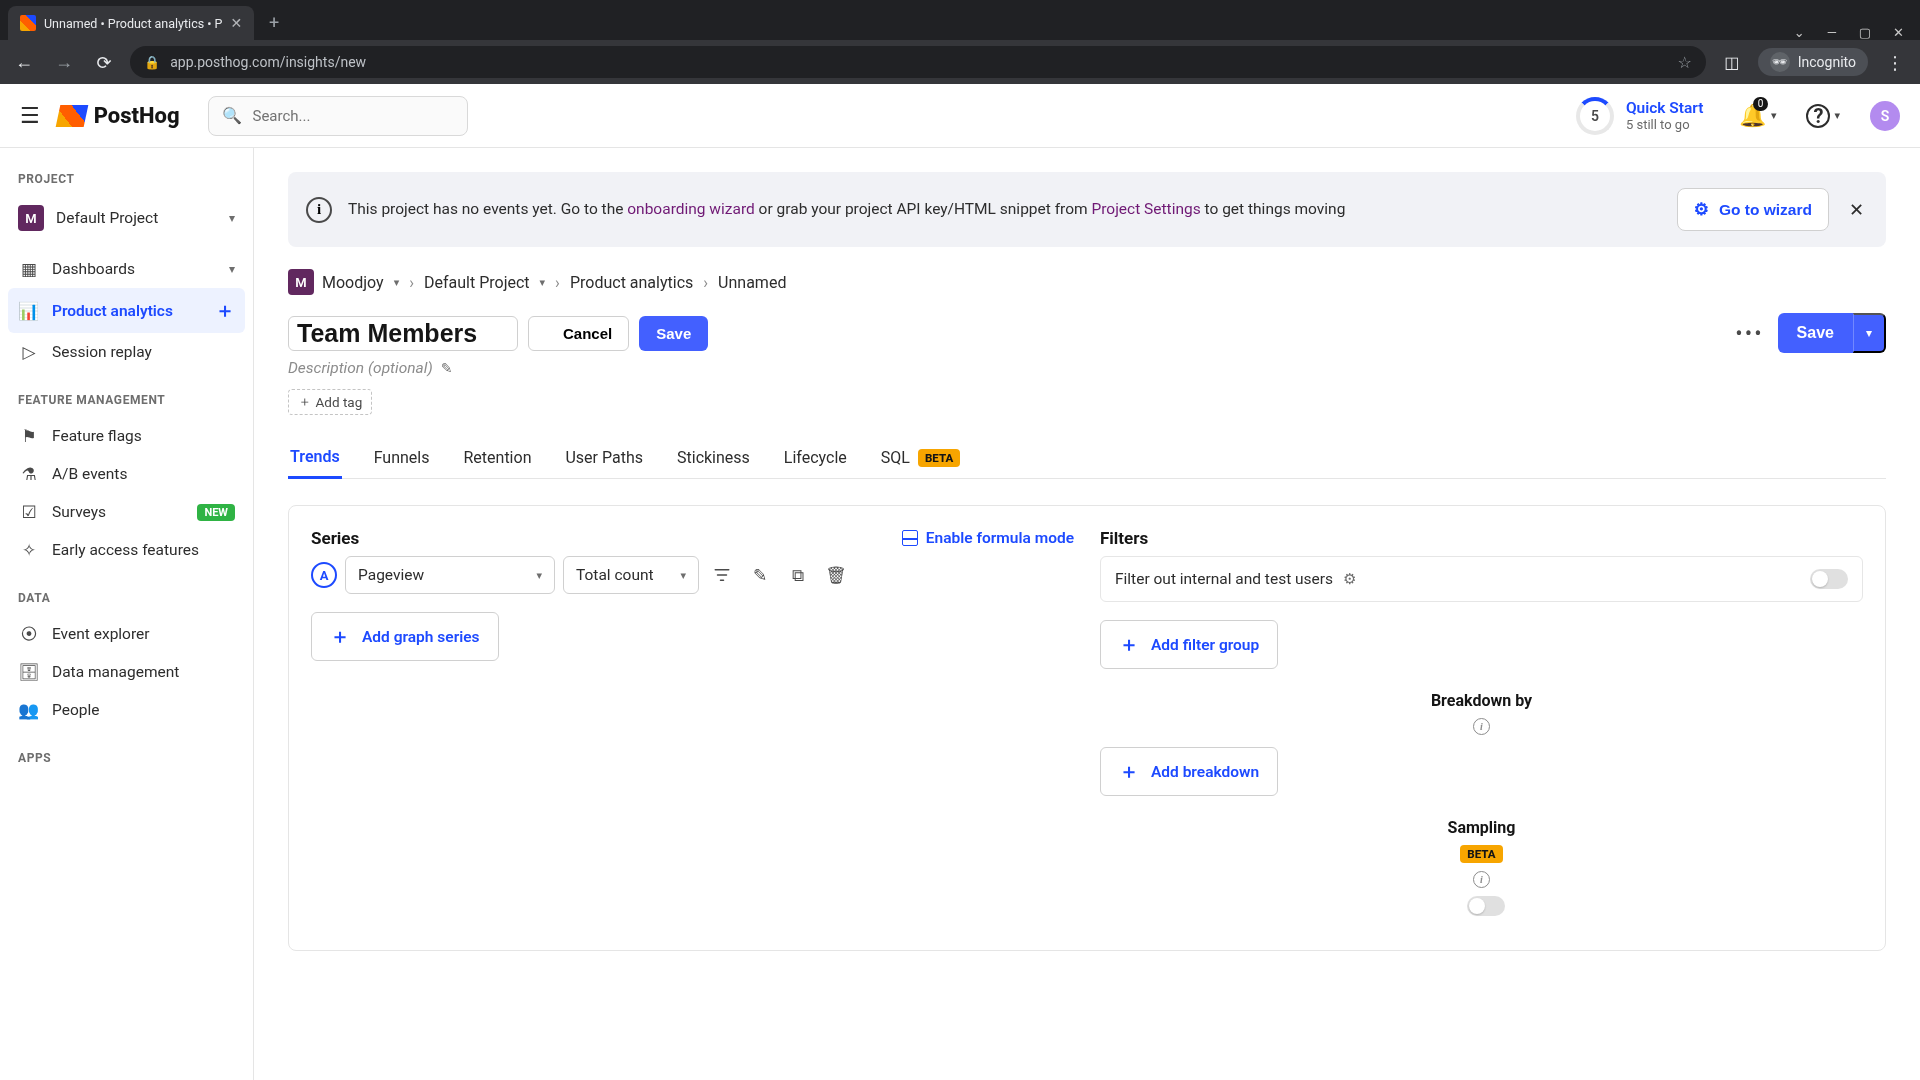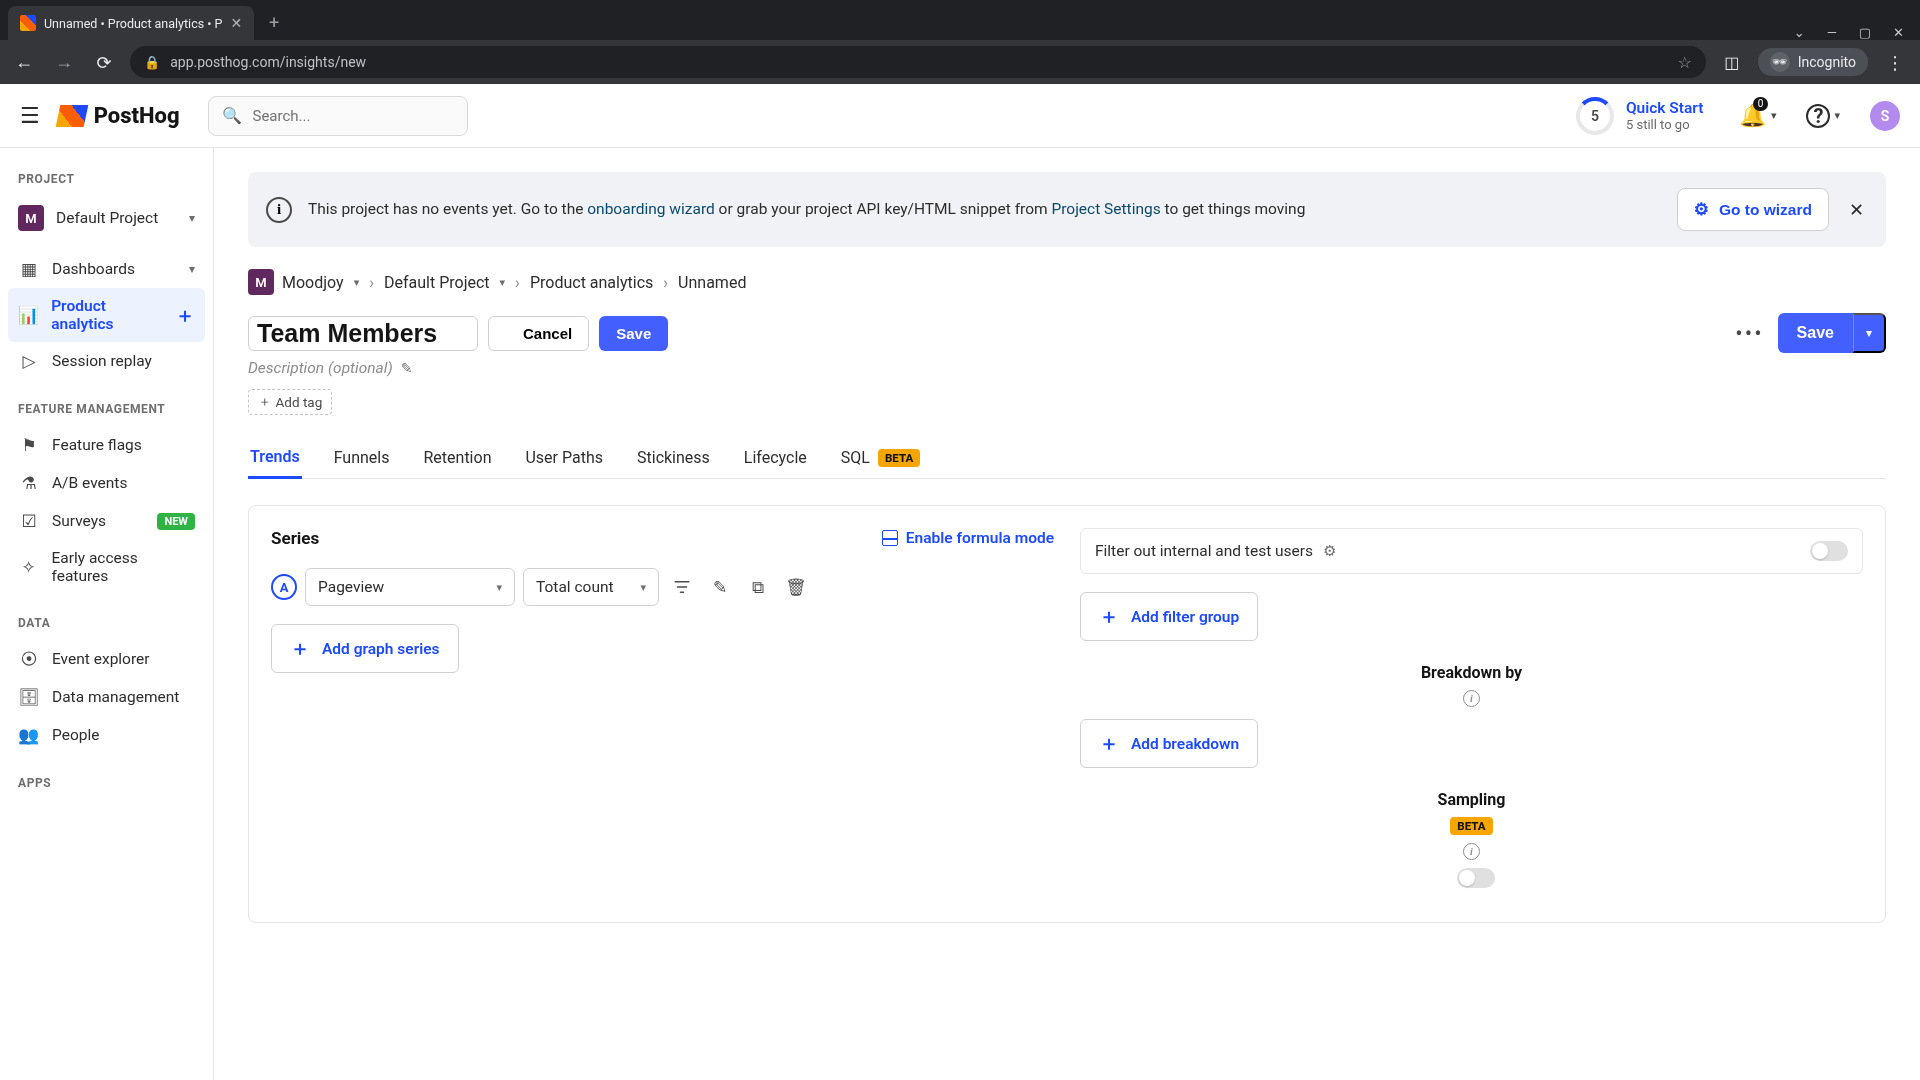--- a/index.html
+++ b/index.html
@@ -38,38 +38,38 @@
   .qs-ring{ width:38px; height:38px; border-radius:50%; border:4px solid #e8e8e8; border-top-color:#1d4aff; position:relative; display:flex;align-items:center;justify-content:center; font-size:14px; font-weight:600; color:#4a4a4a;}
   .qs-text .t1{ color:#1d4aff; font-weight:600; font-size:15.5px;}
   .qs-text .t2{ color:#6a6a6a; font-size:13px;}
   .bell-wrap{ position:relative; font-size:22px; color:#2d2d2d; display:flex; align-items:center; gap:4px;}
   .bell-wrap .badge{ position:absolute; top:-6px; right:8px; background:#151515; color:#fff; border-radius:9px; font-size:10px; padding:0 5px; line-height:14px;}
   .caret{font-size:11px;color:#4a4a4a;}
   .help-btn{ font-size:20px; color:#2d2d2d; border:2px solid #2d2d2d; border-radius:50%; width:24px; height:24px; display:flex;align-items:center;justify-content:center; font-weight:700;}
   .avatar{ width:30px; height:30px; border-radius:50%; background:#b38bef; color:#fff; display:flex;align-items:center;justify-content:center; font-weight:600; font-size:14px;}
 
   .body{ flex:1; display:flex; min-height:0;}
-  .sidebar{ width:214px; border-right:1px solid #e5e5e5; padding:16px 8px; overflow-y:auto; position:relative;}
+  .sidebar{ width:254px; border-right:1px solid #e5e5e5; padding:16px 8px; overflow-y:auto; position:relative;}
   .sidebar::-webkit-scrollbar{width:10px;} .sidebar::-webkit-scrollbar-thumb{background:#c7c7c7;border-radius:5px;}
   .sb-label{ font-size:12px; font-weight:700; letter-spacing:.6px; color:#6e6e6e; padding:8px 10px 10px;}
   .sb-item{ display:flex; align-items:center; gap:12px; padding:9px 10px; border-radius:6px; color:#2d2d2d; font-size:15.5px; cursor:pointer; position:relative;}
   .sb-item .ico{ width:22px; text-align:center; font-size:17px; color:#4a4a4a;}
   .sb-item .chev{ margin-left:auto; color:#6e6e6e; font-size:12px;}
   .sb-item .plus{ margin-left:auto; color:#1d4aff; font-size:20px; font-weight:600;}
   .sb-item.active{ background:#edf2ff; color:#1d4aff; font-weight:600;}
   .sb-item.active .ico{ color:#1d4aff;}
   .sb-avatar{ width:26px;height:26px;border-radius:4px;background:#61285f;color:#fff;display:flex;align-items:center;justify-content:center;font-size:13px;font-weight:600;}
   .sb-badge{ margin-left:auto; background:#2fb344; color:#fff; font-size:11px; font-weight:700; padding:2px 7px; border-radius:4px;}
 
   .content{ flex:1; overflow-y:auto; background:#fff; padding:24px 34px 60px; position:relative;}
 
   .banner{ background:#f1f2f6; border-radius:8px; padding:16px 18px; display:flex; align-items:center; gap:16px; margin-bottom:22px;}
   .banner .info-ico{ width:26px;height:26px;border:2px solid #4a4a4a;border-radius:50%;display:flex;align-items:center;justify-content:center;font-weight:700;font-family:serif;font-size:15px;}
   .banner .msg{ flex:1; font-size:15.5px; color:#2d2d2d; line-height:1.5;}
-  .banner a{ color:#0c4a6e; text-decoration:none;}
+  .banner a{ color:#701a75; text-decoration:none;}
   .banner-btn{ background:#fff; border:1px solid #d0d0d0; border-radius:8px; padding:10px 16px; display:flex; align-items:center; gap:10px; color:#1d4aff; font-weight:600; font-size:15.5px; cursor:pointer;}
   .banner-btn .gear{ font-size:17px;}
   .banner .x{ font-size:18px; color:#2d2d2d; cursor:pointer; padding:4px;}
 
   .breadcrumb{ display:flex; align-items:center; gap:10px; font-size:16px; margin-bottom:18px;}
   .breadcrumb .sep{ color:#8c8c8c;}
   .bc-item{ display:flex; align-items:center; gap:8px; color:#2d2d2d;}
   .bc-item.link{ color:#2d2d2d;}
   .bc-chev{ font-size:11px; color:#6e6e6e; margin-left:2px;}
   .bc-av{ width:26px;height:26px;border-radius:4px;background:#61285f;color:#fff;display:flex;align-items:center;justify-content:center;font-size:13px;font-weight:600;}
@@ -89,21 +89,21 @@
   .desc .pen{ font-size:14px; color:#6e6e6e; font-style:normal;}
   .tag-add{ display:inline-flex; align-items:center; gap:4px; border:1px dashed #c4c4c4; color:#4a4a4a; font-size:13.5px; padding:3px 9px; border-radius:4px; cursor:pointer;}
 
   .tabs{ display:flex; gap:30px; border-bottom:1px solid #e5e5e5; margin-top:22px; margin-bottom:26px;}
   .tab{ padding:10px 2px; font-size:16px; color:#2d2d2d; cursor:pointer; display:flex; align-items:center; gap:8px;}
   .tab.active{ color:#1d4aff; font-weight:600; border-bottom:3px solid #1d4aff; margin-bottom:-1px;}
   .beta-pill{ background:#f7a500; color:#151515; font-size:11.5px; font-weight:800; padding:2px 7px; border-radius:4px;}
 
   .builder{ border:1px solid #e5e5e5; border-radius:8px; padding:22px; display:flex; gap:26px;}
   .col{ flex:1; min-width:0;}
-  .col-head{ display:flex; align-items:center; margin-bottom:20px;}
+  .col-head{ display:flex; align-items:center; margin-bottom:8px;}
   .col-head h3{ font-size:17px; font-weight:700; color:#151515;}
   .formula-link{ margin-left:auto; color:#1d4aff; font-weight:600; font-size:15.5px; display:flex; align-items:center; gap:8px; cursor:pointer;}
   .formula-link .grid-ico{ width:16px;height:16px;border:1.5px solid #1d4aff;border-radius:2px;position:relative;}
   .formula-link .grid-ico::before{content:"";position:absolute;left:0;right:0;top:50%;height:1.5px;background:#1d4aff;}
 
   .series-row{ display:flex; align-items:center; gap:8px;}
   .series-tag{ width:26px;height:26px;border-radius:50%;border:2px solid #1d4aff;color:#1d4aff;display:flex;align-items:center;justify-content:center;font-weight:700;font-size:13px;}
   .dropdown{ background:#fff; border:1px solid #d0d0d0; border-radius:6px; padding:9px 12px; display:flex; align-items:center; gap:10px; font-size:15.5px; color:#2d2d2d; cursor:pointer;}
   .dropdown .chev2{ margin-left:auto; font-size:11px; color:#6e6e6e;}
   .dd-event{ width:210px;}
@@ -364,20 +364,23 @@
             <span class="icon-btn">⧉</span>
             <span class="icon-btn">🗑</span>
           </div>
           <div class="add-btn">
             <span class="plus2">＋</span>
             <span>Add graph series</span>
           </div>
         </div>
 
         <div class="col">
+          <div class="col-head">
+              <h3>Filters</h3>
+            </div>
           <div class="ft-row">
             <span>Filter out internal and test users</span>
             <span class="gear-sm">⚙</span>
             <span class="toggle"></span>
           </div>
           <div class="add-btn">
             <span class="plus2">＋</span>
             <span>Add filter group</span>
           </div>
 

